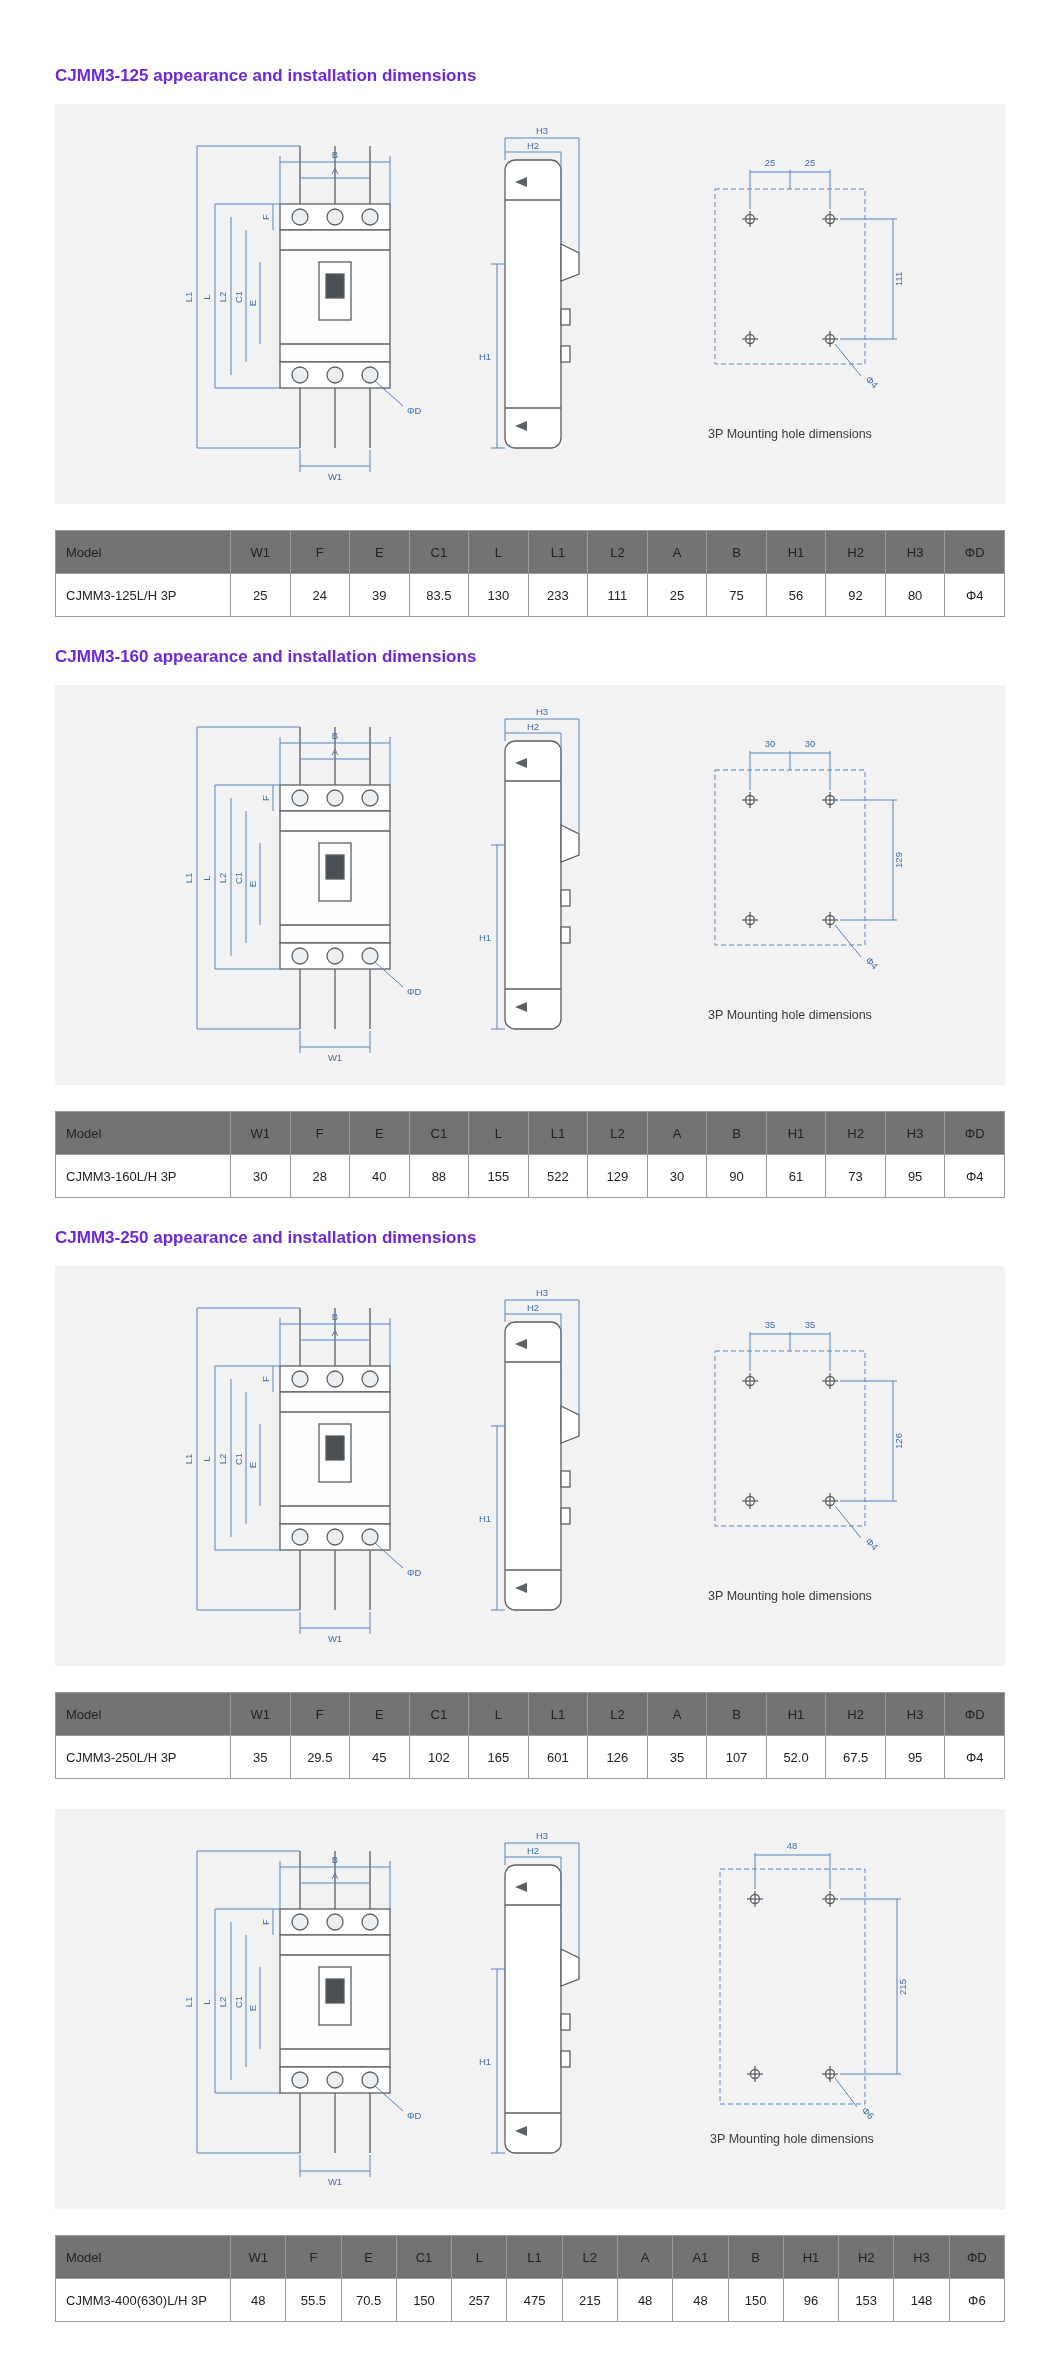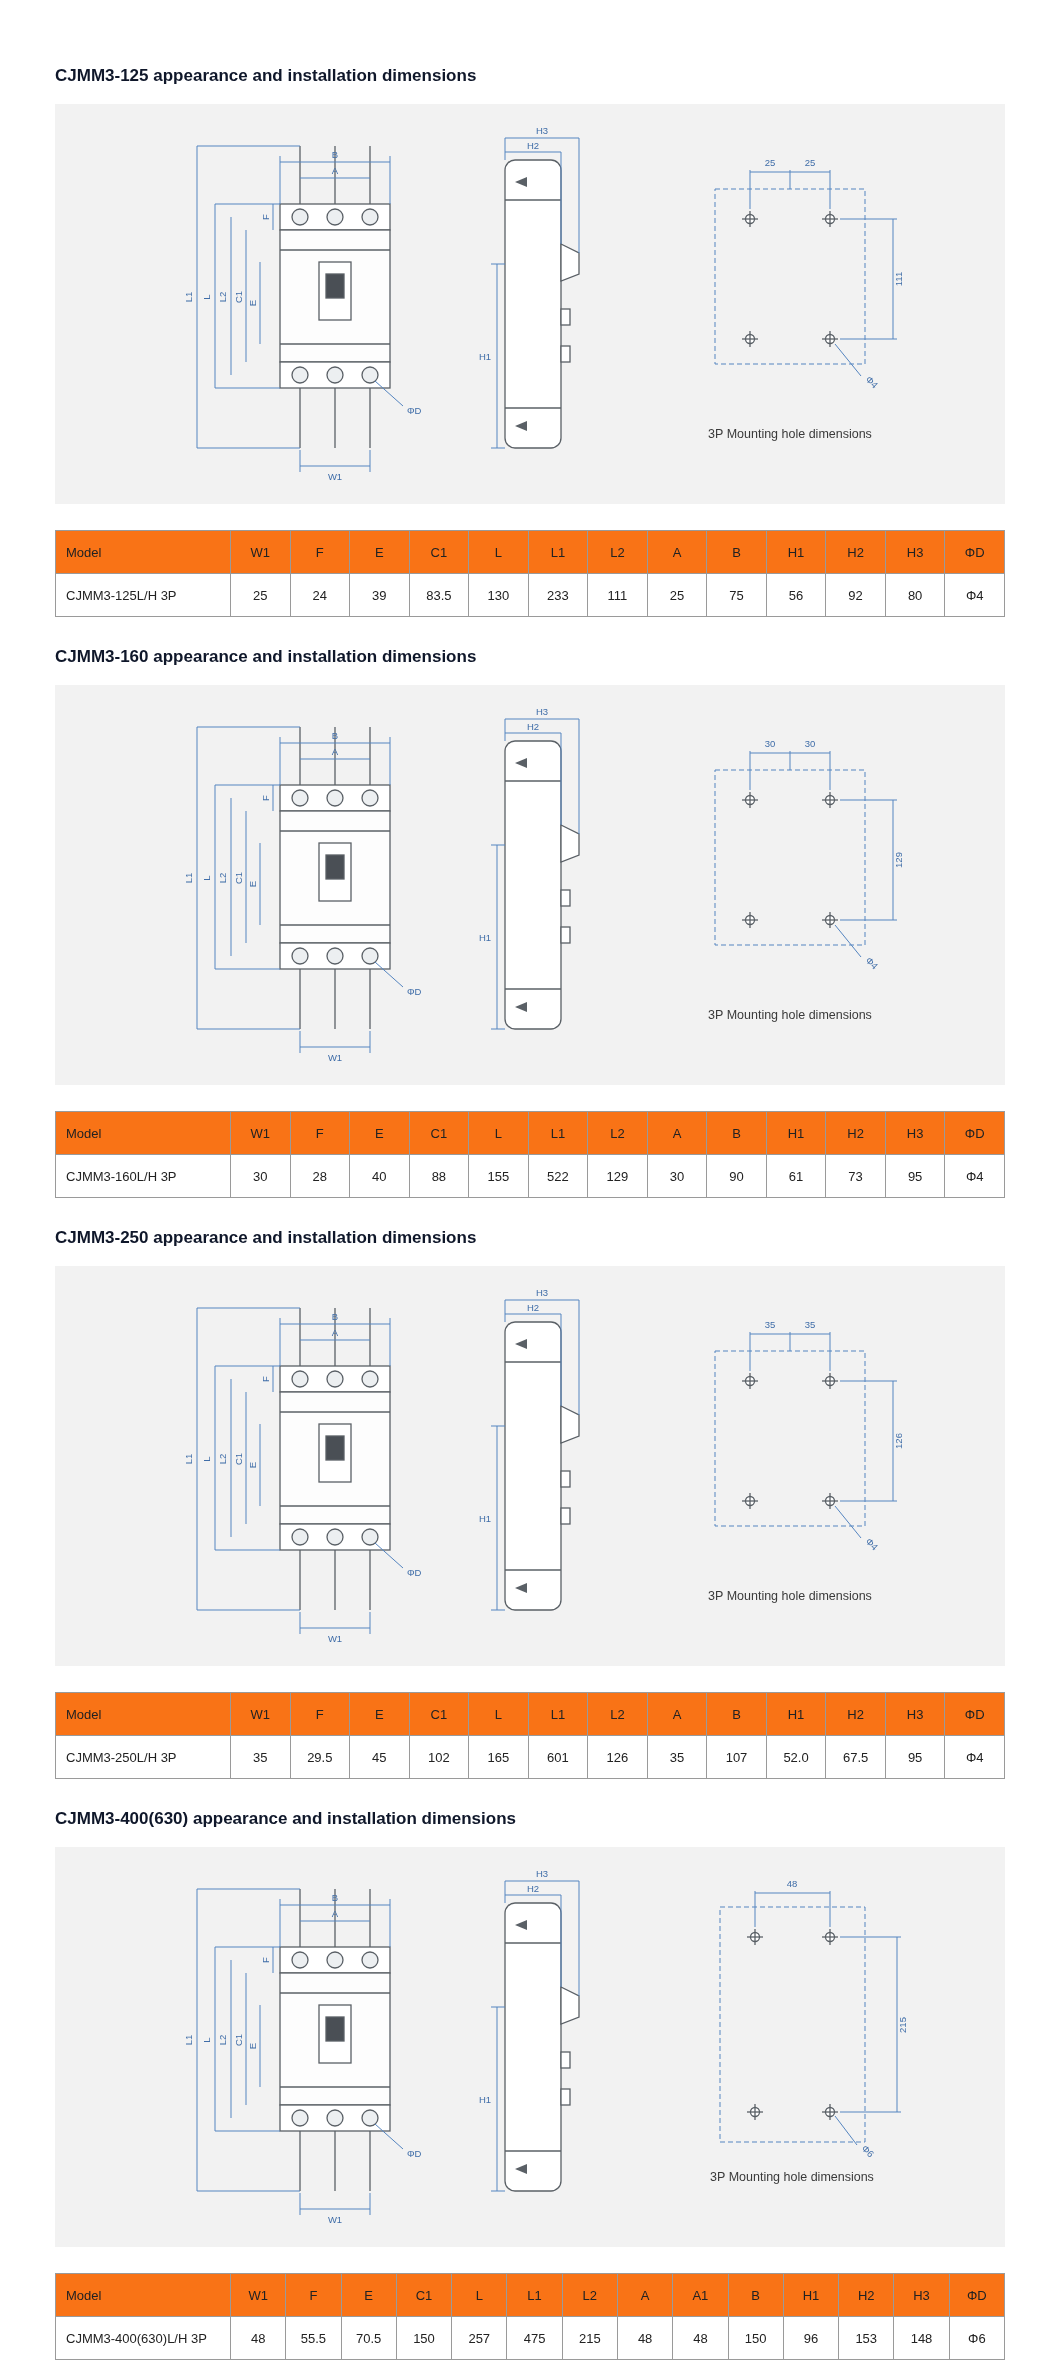--- a/index.html
+++ b/index.html
@@ -9,21 +9,21 @@
     background: #ffffff;
     font-family: "Liberation Sans", sans-serif;
     color: #222;
   }
   .page { padding: 66px 55px 24px 55px; }
   .section { margin-bottom: 30px; }
   .section-heading {
     font-size: 17px;
     line-height: 20px;
     font-weight: bold;
-    color: #0f172a;
+    color: #6d28d9;
     margin: 0 0 18px 0;
   }
   .panel {
     width: 950px;
     height: 400px;
     background: #f2f2f2;
     margin: 0 0 26px 0;
   }
   .panel svg { display: block; width: 950px; height: 400px; }
 
@@ -43,21 +43,21 @@
   }
   .dim-table th, .dim-table td {
     border: 1px solid #9a9a9a;
     height: 38px;
     text-align: center;
     padding: 2px 4px;
     font-weight: normal;
     background: #ffffff;
     overflow: hidden;
   }
-  .dim-table th { background: #f97316; }
+  .dim-table th { background: #737373; }
   .dim-table th:first-child { width: 160px; }
   .dim-table th:first-child, .dim-table td:first-child {
     text-align: left;
     padding-left: 10px;
   }
 </style>
 </head>
 <body>
 
 <div class="page">
@@ -524,21 +524,20 @@
             <td>52.0</td>
             <td>67.5</td>
             <td>95</td>
             <td>Φ4</td>
           </tr>
       </tbody>
     </table>
   </section>
 
   <section class="section">
-    <h2 class="section-heading">CJMM3-400(630) appearance and installation dimensions</h2>
     <div class="panel">
       <svg viewBox="0 0 950 400">
         <g>
           <g class="draw">
             <line x1="245" y1="42" x2="245" y2="100"></line>
               <line x1="280" y1="42" x2="280" y2="100"></line>
               <line x1="315" y1="42" x2="315" y2="100"></line>
             <line x1="245" y1="284" x2="245" y2="344"></line>
               <line x1="280" y1="284" x2="280" y2="344"></line>
               <line x1="315" y1="284" x2="315" y2="344"></line>

